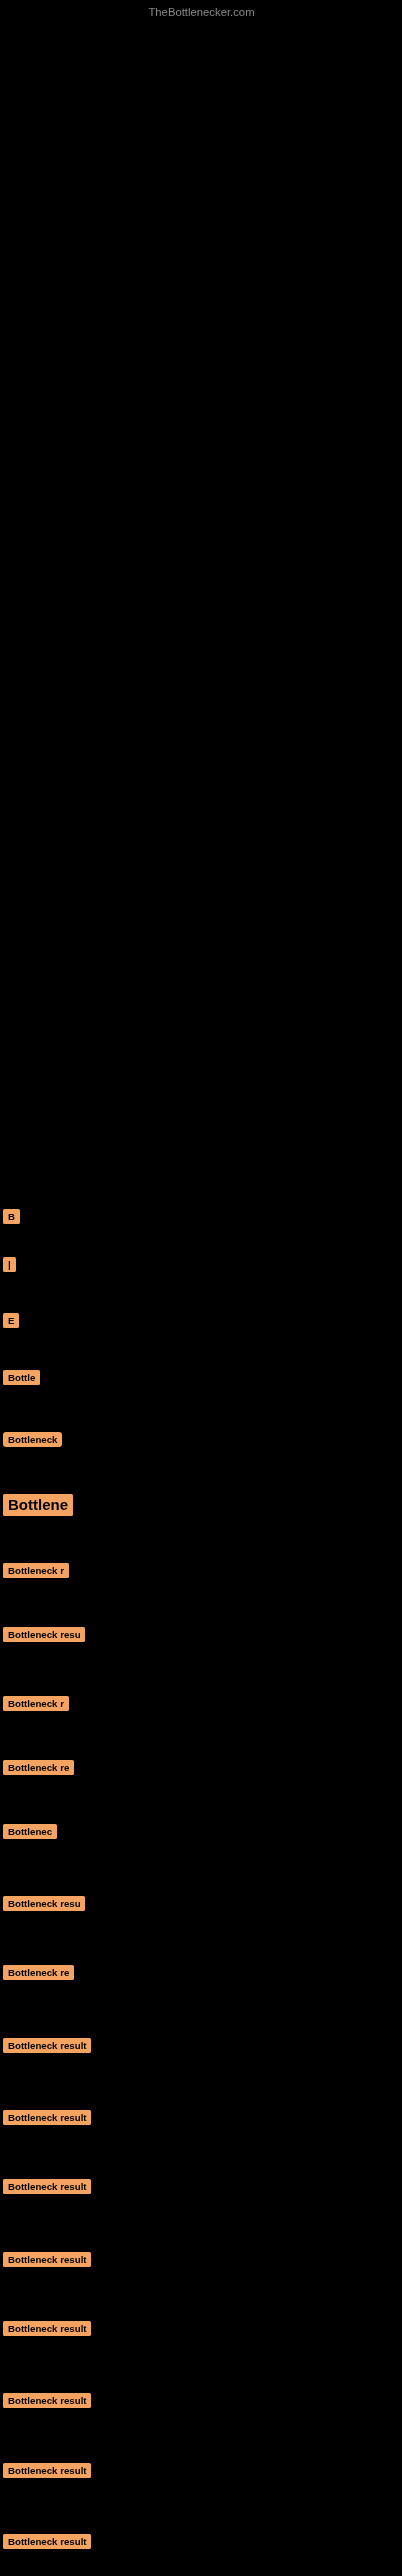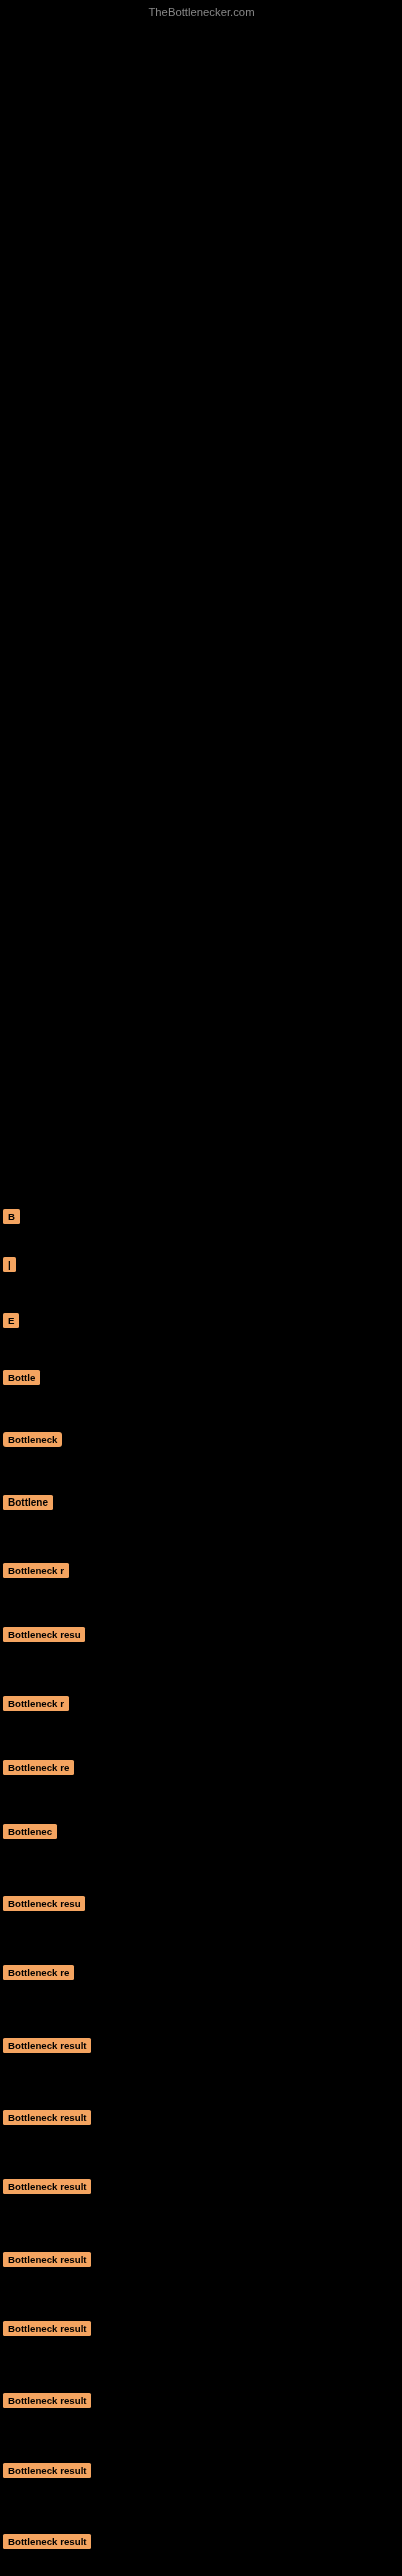--- a/index.html
+++ b/index.html
@@ -28,21 +28,21 @@
 <body>
 
 <span class="site-title">TheBottlenecker.com</span>
 
 <div id="items-wrapper" style="position: absolute; top: 0px; left: 0px; width: 403px;">
     <div style="position: absolute; top: 1208px; left: 0px; width: 403px;"><span style="display: inline-block; background-color: rgb(244, 164, 96); color: rgb(0, 0, 0); font-size: 9.7px; font-weight: bold; padding: 2.4px 4.8px; border-radius: 1.6px; margin-left: 3.2px; white-space: nowrap;">B</span></div>
     <div style="position: absolute; top: 1256px; left: 0px; width: 403px;"><span style="display: inline-block; background-color: rgb(244, 164, 96); color: rgb(0, 0, 0); font-size: 9.7px; font-weight: bold; padding: 2.4px 4.8px; border-radius: 1.6px; margin-left: 3.2px; white-space: nowrap;">|</span></div>
     <div style="position: absolute; top: 1312px; left: 0px; width: 403px;"><span style="display: inline-block; background-color: rgb(244, 164, 96); color: rgb(0, 0, 0); font-size: 9.7px; font-weight: bold; padding: 2.4px 4.8px; border-radius: 1.6px; margin-left: 3.2px; white-space: nowrap;">E</span></div>
     <div style="position: absolute; top: 1369px; left: 0px; width: 381px;"><span style="display: inline-block; background-color: rgb(244, 164, 96); color: rgb(0, 0, 0); font-size: 9.7px; font-weight: bold; padding: 2.4px 4.8px; border-radius: 1.6px; margin-left: 3.2px; white-space: nowrap;">Bottle</span></div>
     <div style="position: absolute; top: 1431px; left: 0px; width: 403px;"><span style="display: inline-block; background-color: rgb(244, 164, 96); color: rgb(0, 0, 0); font-size: 9.7px; font-weight: bold; padding: 2.4px 4.8px; border-radius: 3px; margin-left: 3.2px; white-space: nowrap;">Bottleneck</span></div>
-    <div style="position: absolute; top: 1494px; left: 0px; width: 403px;"><span style="display: inline-block; background-color: rgb(244, 164, 96); color: rgb(0, 0, 0); font-size: 10px; font-weight: bold; padding: 2.4px 4.8px; border-radius: 1.6px; margin-left: 3.2px; white-space: nowrap; text-align: right;">Bottlene</span></div>
+    <div style="position: absolute; top: 1494px; left: 0px; width: 403px;"><span style="display: inline-block; background-color: rgb(244, 164, 96); color: rgb(0, 0, 0); font-size: 15px; font-weight: bold; padding: 2.4px 4.8px; border-radius: 1.6px; margin-left: 3.2px; white-space: nowrap; text-align: right;">Bottlene</span></div>
     <div style="position: absolute; top: 1562px; left: 0px; width: 403px;"><span style="display: inline-block; background-color: rgb(244, 164, 96); color: rgb(0, 0, 0); font-size: 9.7px; font-weight: bold; padding: 2.4px 4.8px; border-radius: 1.6px; margin-left: 3.2px; white-space: nowrap;">Bottleneck r</span></div>
     <div style="position: absolute; top: 1626px; left: 0px; width: 403px;"><span style="display: inline-block; background-color: rgb(244, 164, 96); color: rgb(0, 0, 0); font-size: 9.7px; font-weight: bold; padding: 2.4px 4.8px; border-radius: 1.6px; margin-left: 3.2px; white-space: nowrap;">Bottleneck resu</span></div>
     <div style="position: absolute; top: 1695px; left: 0px; width: 403px;"><span style="display: inline-block; background-color: rgb(244, 164, 96); color: rgb(0, 0, 0); font-size: 9.7px; font-weight: bold; padding: 2.4px 4.8px; border-radius: 1.6px; margin-left: 3.2px; white-space: nowrap;">Bottleneck r</span></div>
     <div style="position: absolute; top: 1759px; left: 0px; width: 403px;"><span style="display: inline-block; background-color: rgb(244, 164, 96); color: rgb(0, 0, 0); font-size: 9.7px; font-weight: bold; padding: 2.4px 4.8px; border-radius: 1.6px; margin-left: 3.2px; white-space: nowrap;">Bottleneck re</span></div>
     <div style="position: absolute; top: 1823px; left: 0px; width: 323px;"><span style="display: inline-block; background-color: rgb(244, 164, 96); color: rgb(0, 0, 0); font-size: 9.7px; font-weight: bold; padding: 2.4px 4.8px; border-radius: 1.6px; margin-left: 3.2px; white-space: nowrap;">Bottlenec</span></div>
     <div style="position: absolute; top: 1895px; left: 0px; width: 403px;"><span style="display: inline-block; background-color: rgb(244, 164, 96); color: rgb(0, 0, 0); font-size: 9.7px; font-weight: bold; padding: 2.4px 4.8px; border-radius: 1.6px; margin-left: 3.2px; white-space: nowrap;">Bottleneck resu</span></div>
     <div style="position: absolute; top: 1964px; left: 0px; width: 403px;"><span style="display: inline-block; background-color: rgb(244, 164, 96); color: rgb(0, 0, 0); font-size: 9.7px; font-weight: bold; padding: 2.4px 4.8px; border-radius: 1.6px; margin-left: 3.2px; white-space: nowrap;">Bottleneck re</span></div>
     <div style="position: absolute; top: 2037px; left: 0px; width: 403px;"><span style="display: inline-block; background-color: rgb(244, 164, 96); color: rgb(0, 0, 0); font-size: 9.7px; font-weight: bold; padding: 2.4px 4.8px; border-radius: 1.6px; margin-left: 3.2px; white-space: nowrap;">Bottleneck result</span></div>
     <div style="position: absolute; top: 2109px; left: 0px; width: 403px;"><span style="display: inline-block; background-color: rgb(244, 164, 96); color: rgb(0, 0, 0); font-size: 9.7px; font-weight: bold; padding: 2.4px 4.8px; border-radius: 1.6px; margin-left: 3.2px; white-space: nowrap;">Bottleneck result</span></div>
     <div style="position: absolute; top: 2178px; left: 0px; width: 403px;"><span style="display: inline-block; background-color: rgb(244, 164, 96); color: rgb(0, 0, 0); font-size: 9.7px; font-weight: bold; padding: 2.4px 4.8px; border-radius: 1.6px; margin-left: 3.2px; white-space: nowrap;">Bottleneck result</span></div>

